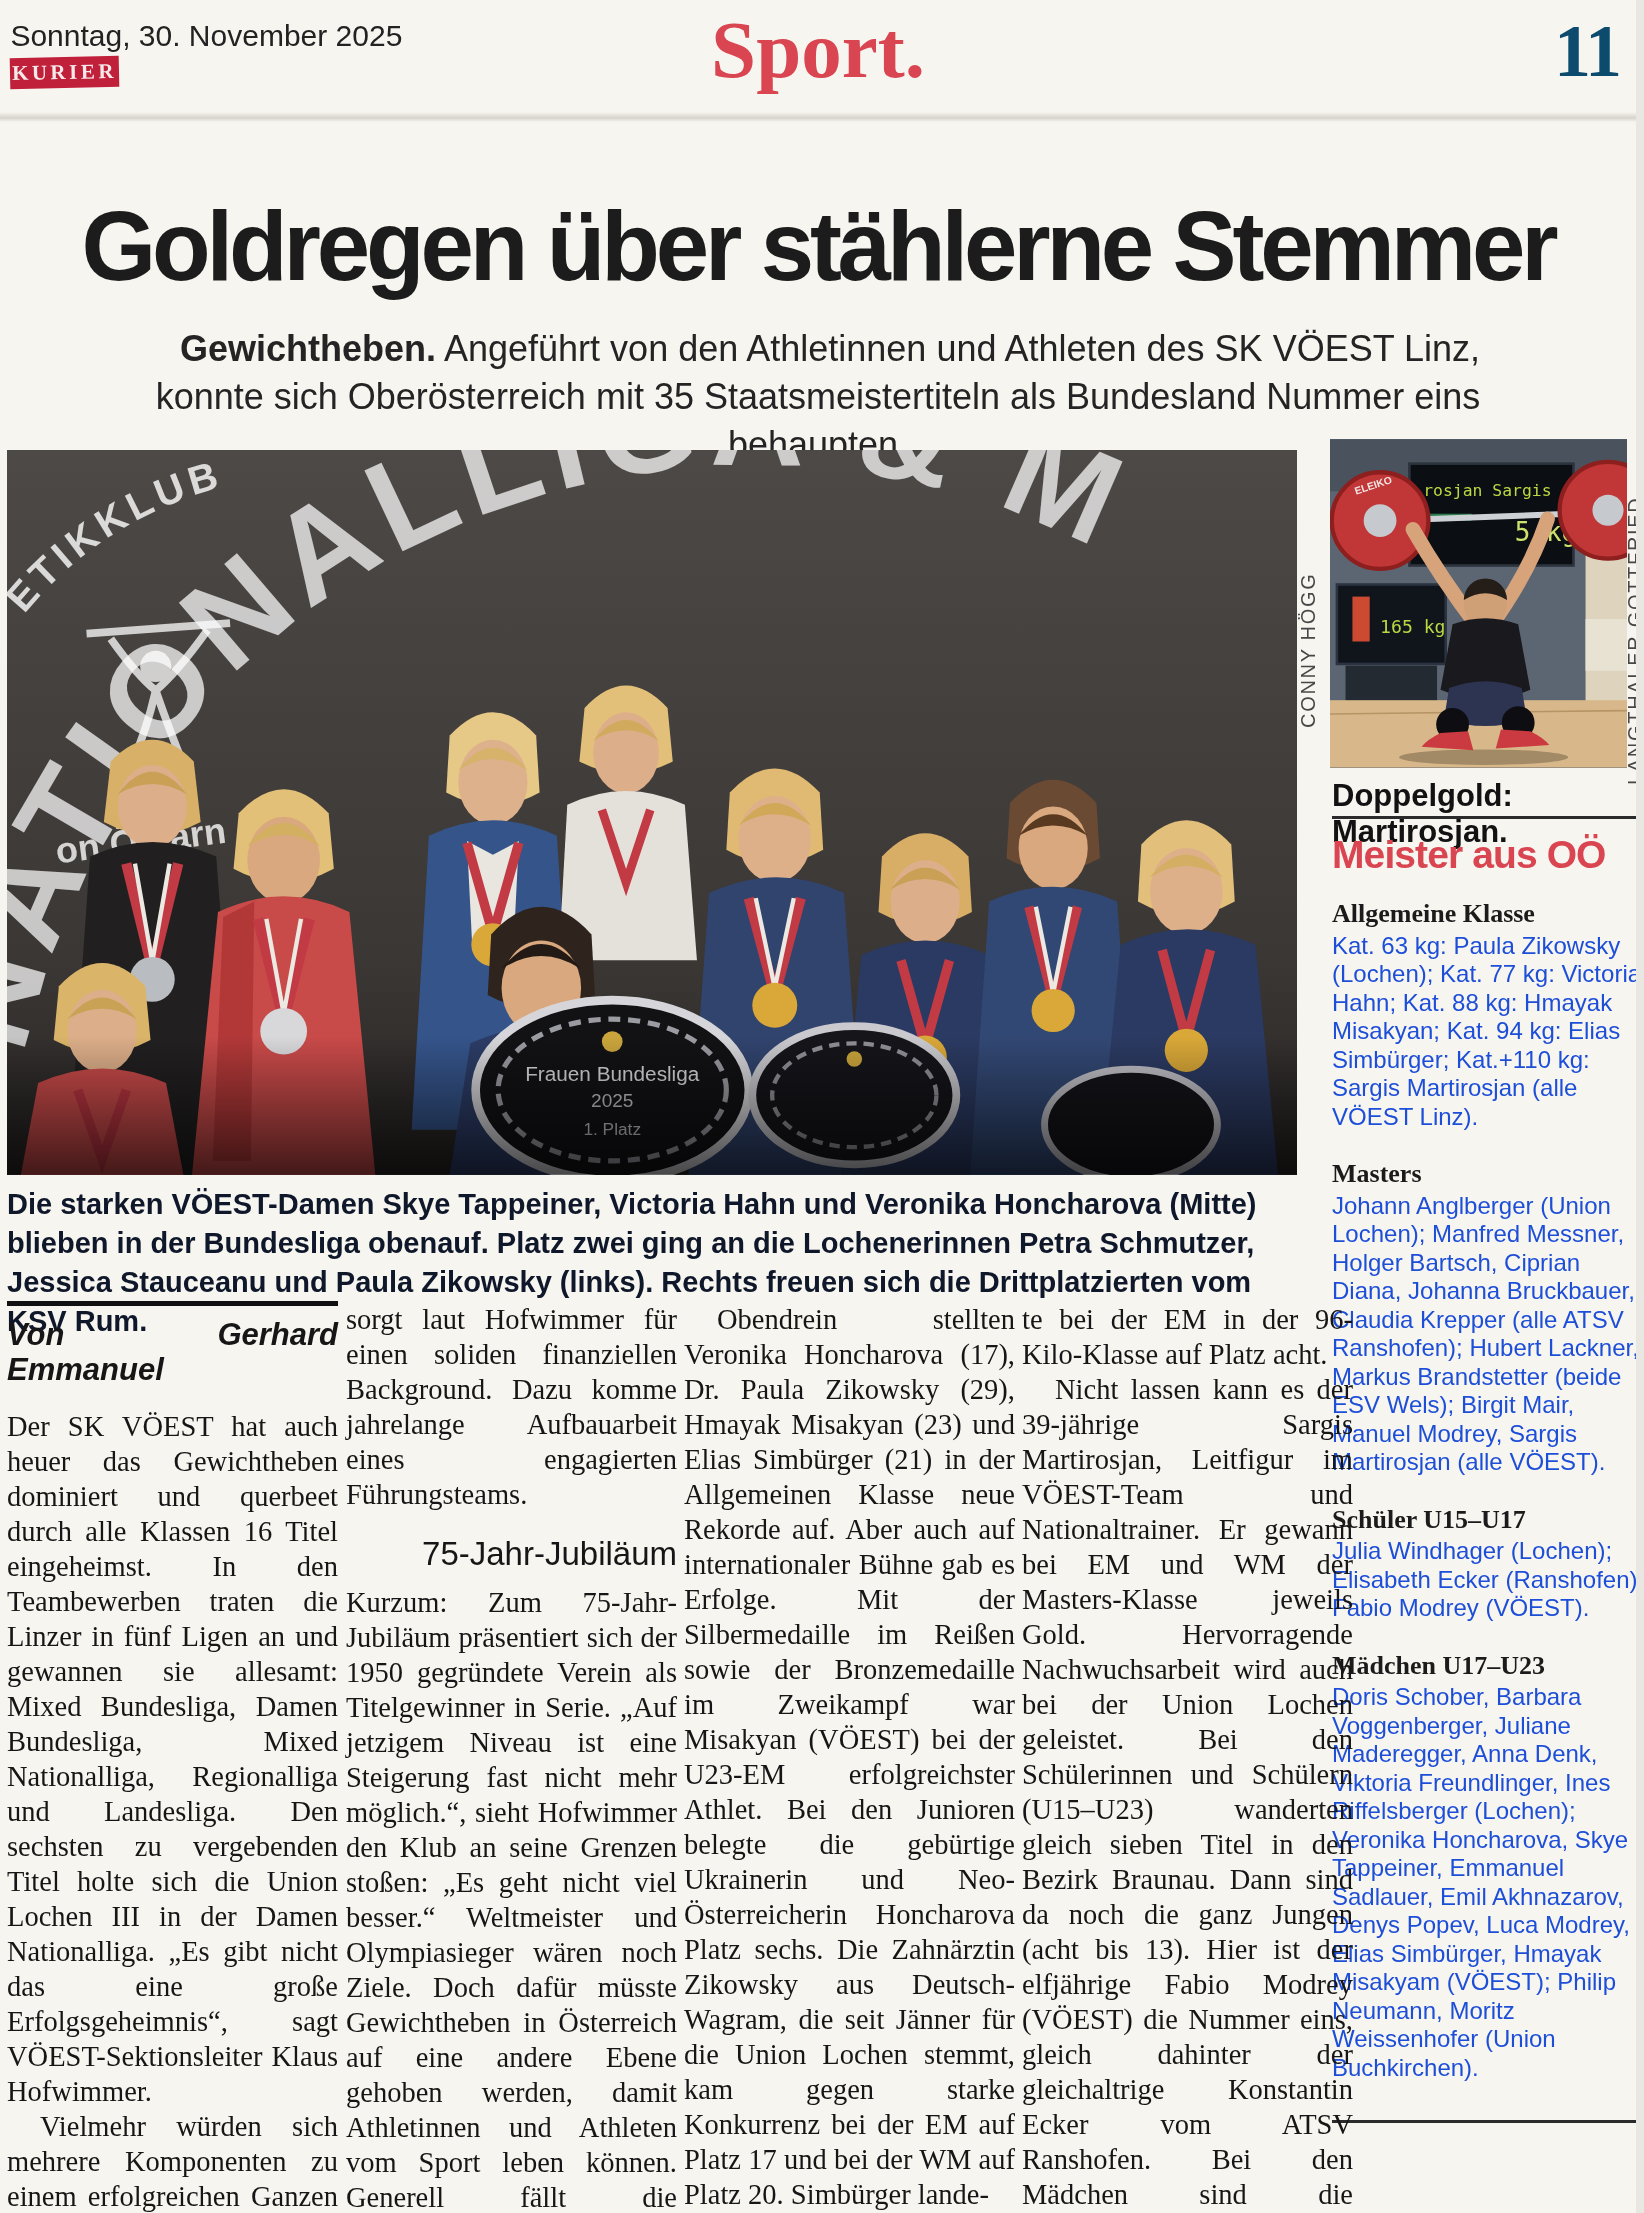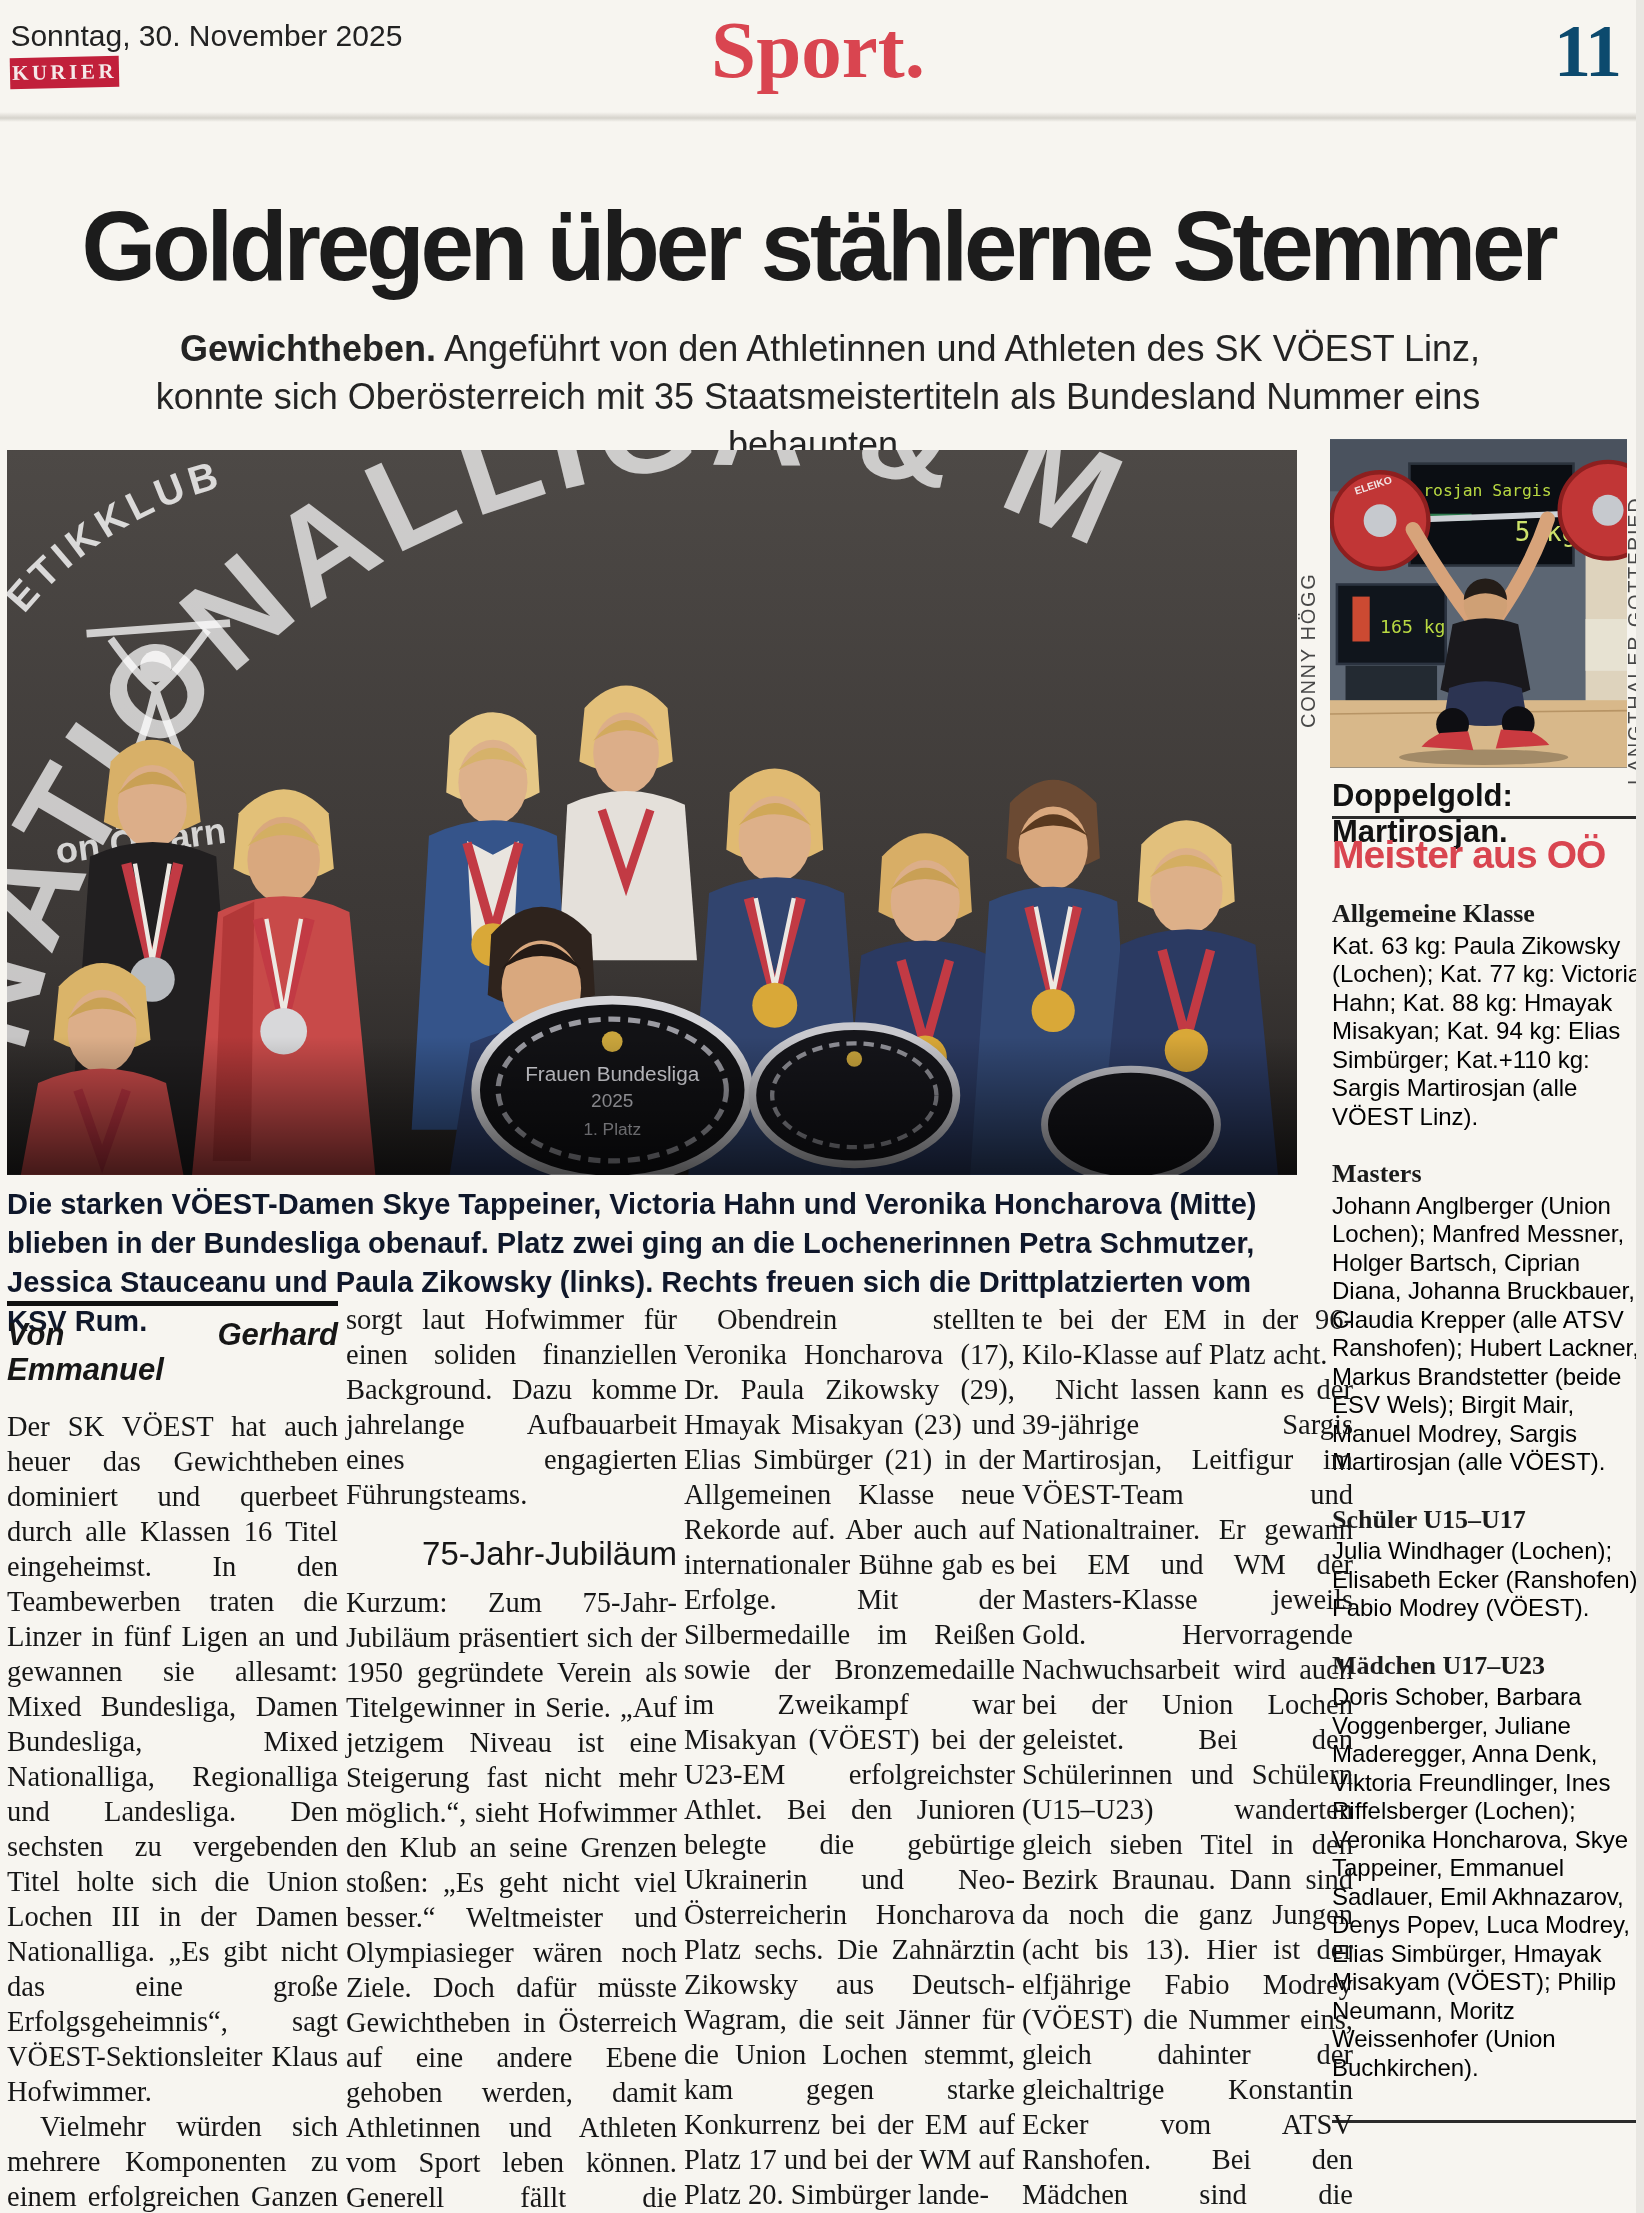--- a/index.html
+++ b/index.html
@@ -39,21 +39,21 @@
   .main-caption{position:absolute;left:7px;top:1185px;width:1280px;font-weight:bold;
                 font-size:29px;line-height:39px;color:#0f172a;}
 
   
   .sidebar{position:absolute;left:1332px;top:816px;width:313px;}
   .sidebar .rule{height:2.6px;background:#2b2b2b;margin-bottom:14px;}
   .sidebar .rule.end{margin-top:38px;}
   .sb-title{color:#d94550;font-weight:bold;font-size:39px;letter-spacing:-0.9px;margin-bottom:22.5px;}
   .sb-section{margin-bottom:28px;}
   .sb-head{font-weight:bold;font-size:26px;margin-bottom:2.6px;font-family:Liberation Serif, serif;}
-  .sb-text{font-size:24px;line-height:28.5px;color:#000000;}
+  .sb-text{font-size:24px;line-height:28.5px;color:#1d4ed8;}
 
   
   .col{position:absolute;width:331px;font-family:"Liberation Serif",serif;font-size:28.5px;
        line-height:35px;text-align:justify;color:#161616;}
   .col p{margin:0;}
   .col p.ind{text-indent:33px;}
   .col1{left:7px;top:1301px;}
   .col2{left:346px;top:1302px;}
   .col3{left:684px;top:1302px;}
   .col4{left:1022px;top:1302px;}

